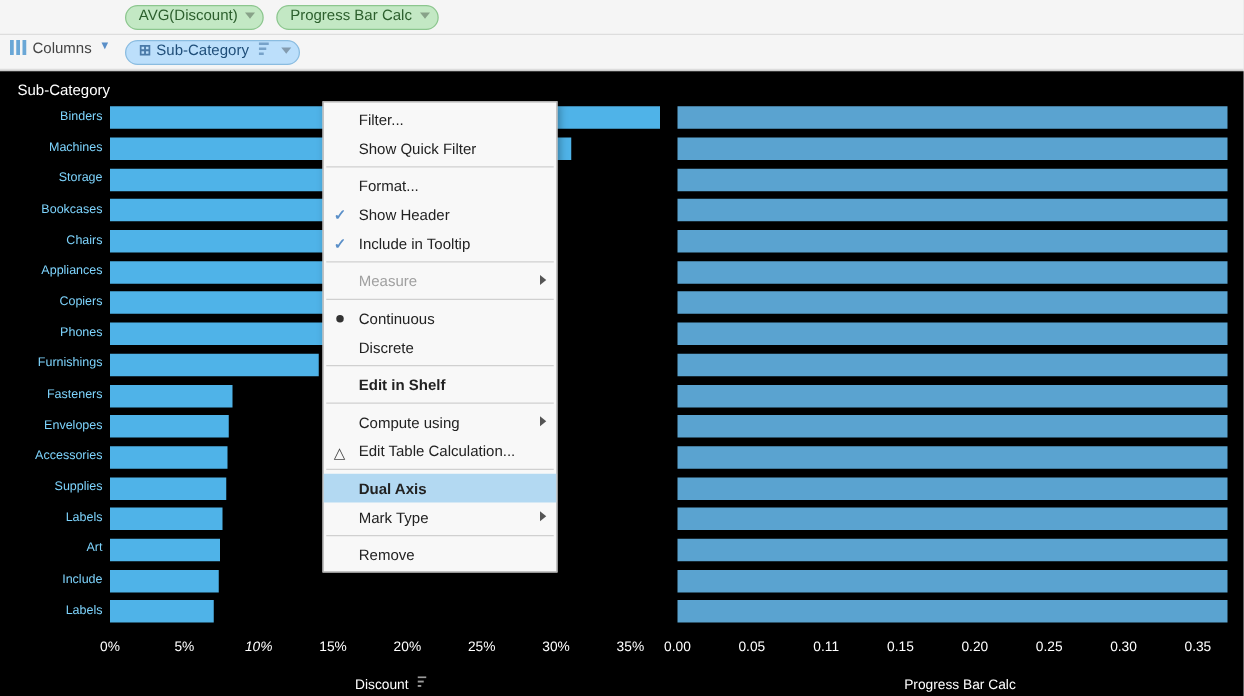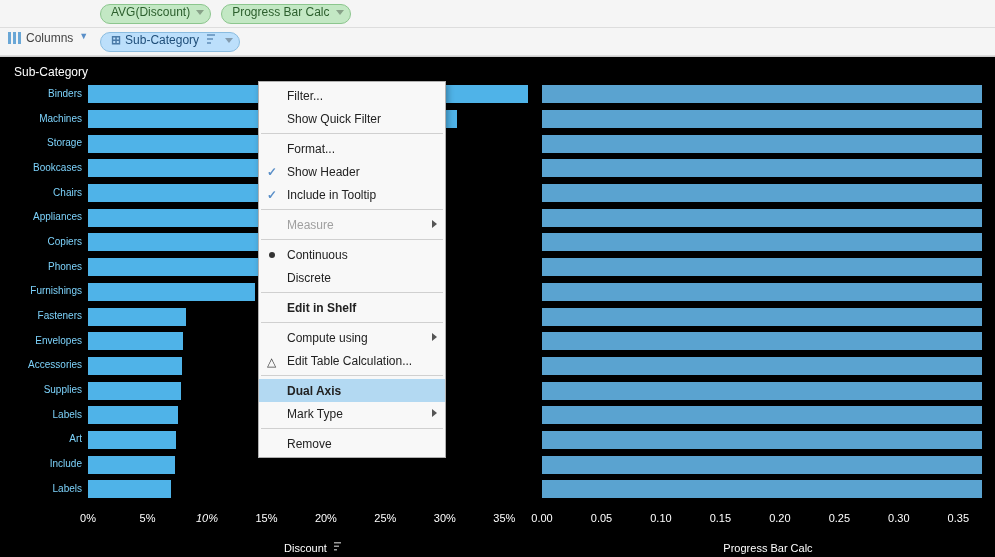--- a/index.html
+++ b/index.html
@@ -240,21 +240,21 @@
       <span style="left: 26.3158%; font-style: italic;">10%</span>
       <span style="left: 39.4737%;">15%</span>
       <span style="left: 52.6316%;">20%</span>
       <span style="left: 65.7895%;">25%</span>
       <span style="left: 78.9474%;">30%</span>
       <span style="left: 92.1053%;">35%</span>
     </div>
   <div class="axis axis-right" id="axis-right">
       <span style="left: 0%;">0.00</span>
       <span style="left: 13.1579%;">0.05</span>
-      <span style="left: 26.3158%;">0.10</span>
+      <span style="left: 26.3158%;">0.11</span>
       <span style="left: 39.4737%;">0.15</span>
       <span style="left: 52.6316%;">0.20</span>
       <span style="left: 65.7895%;">0.25</span>
       <span style="left: 78.9474%;">0.30</span>
       <span style="left: 92.1053%;">0.35</span>
     </div>
 
   <div class="axis-label axis-label-left">
     <span>Discount</span>
     <span class="axis-sort-icon">

